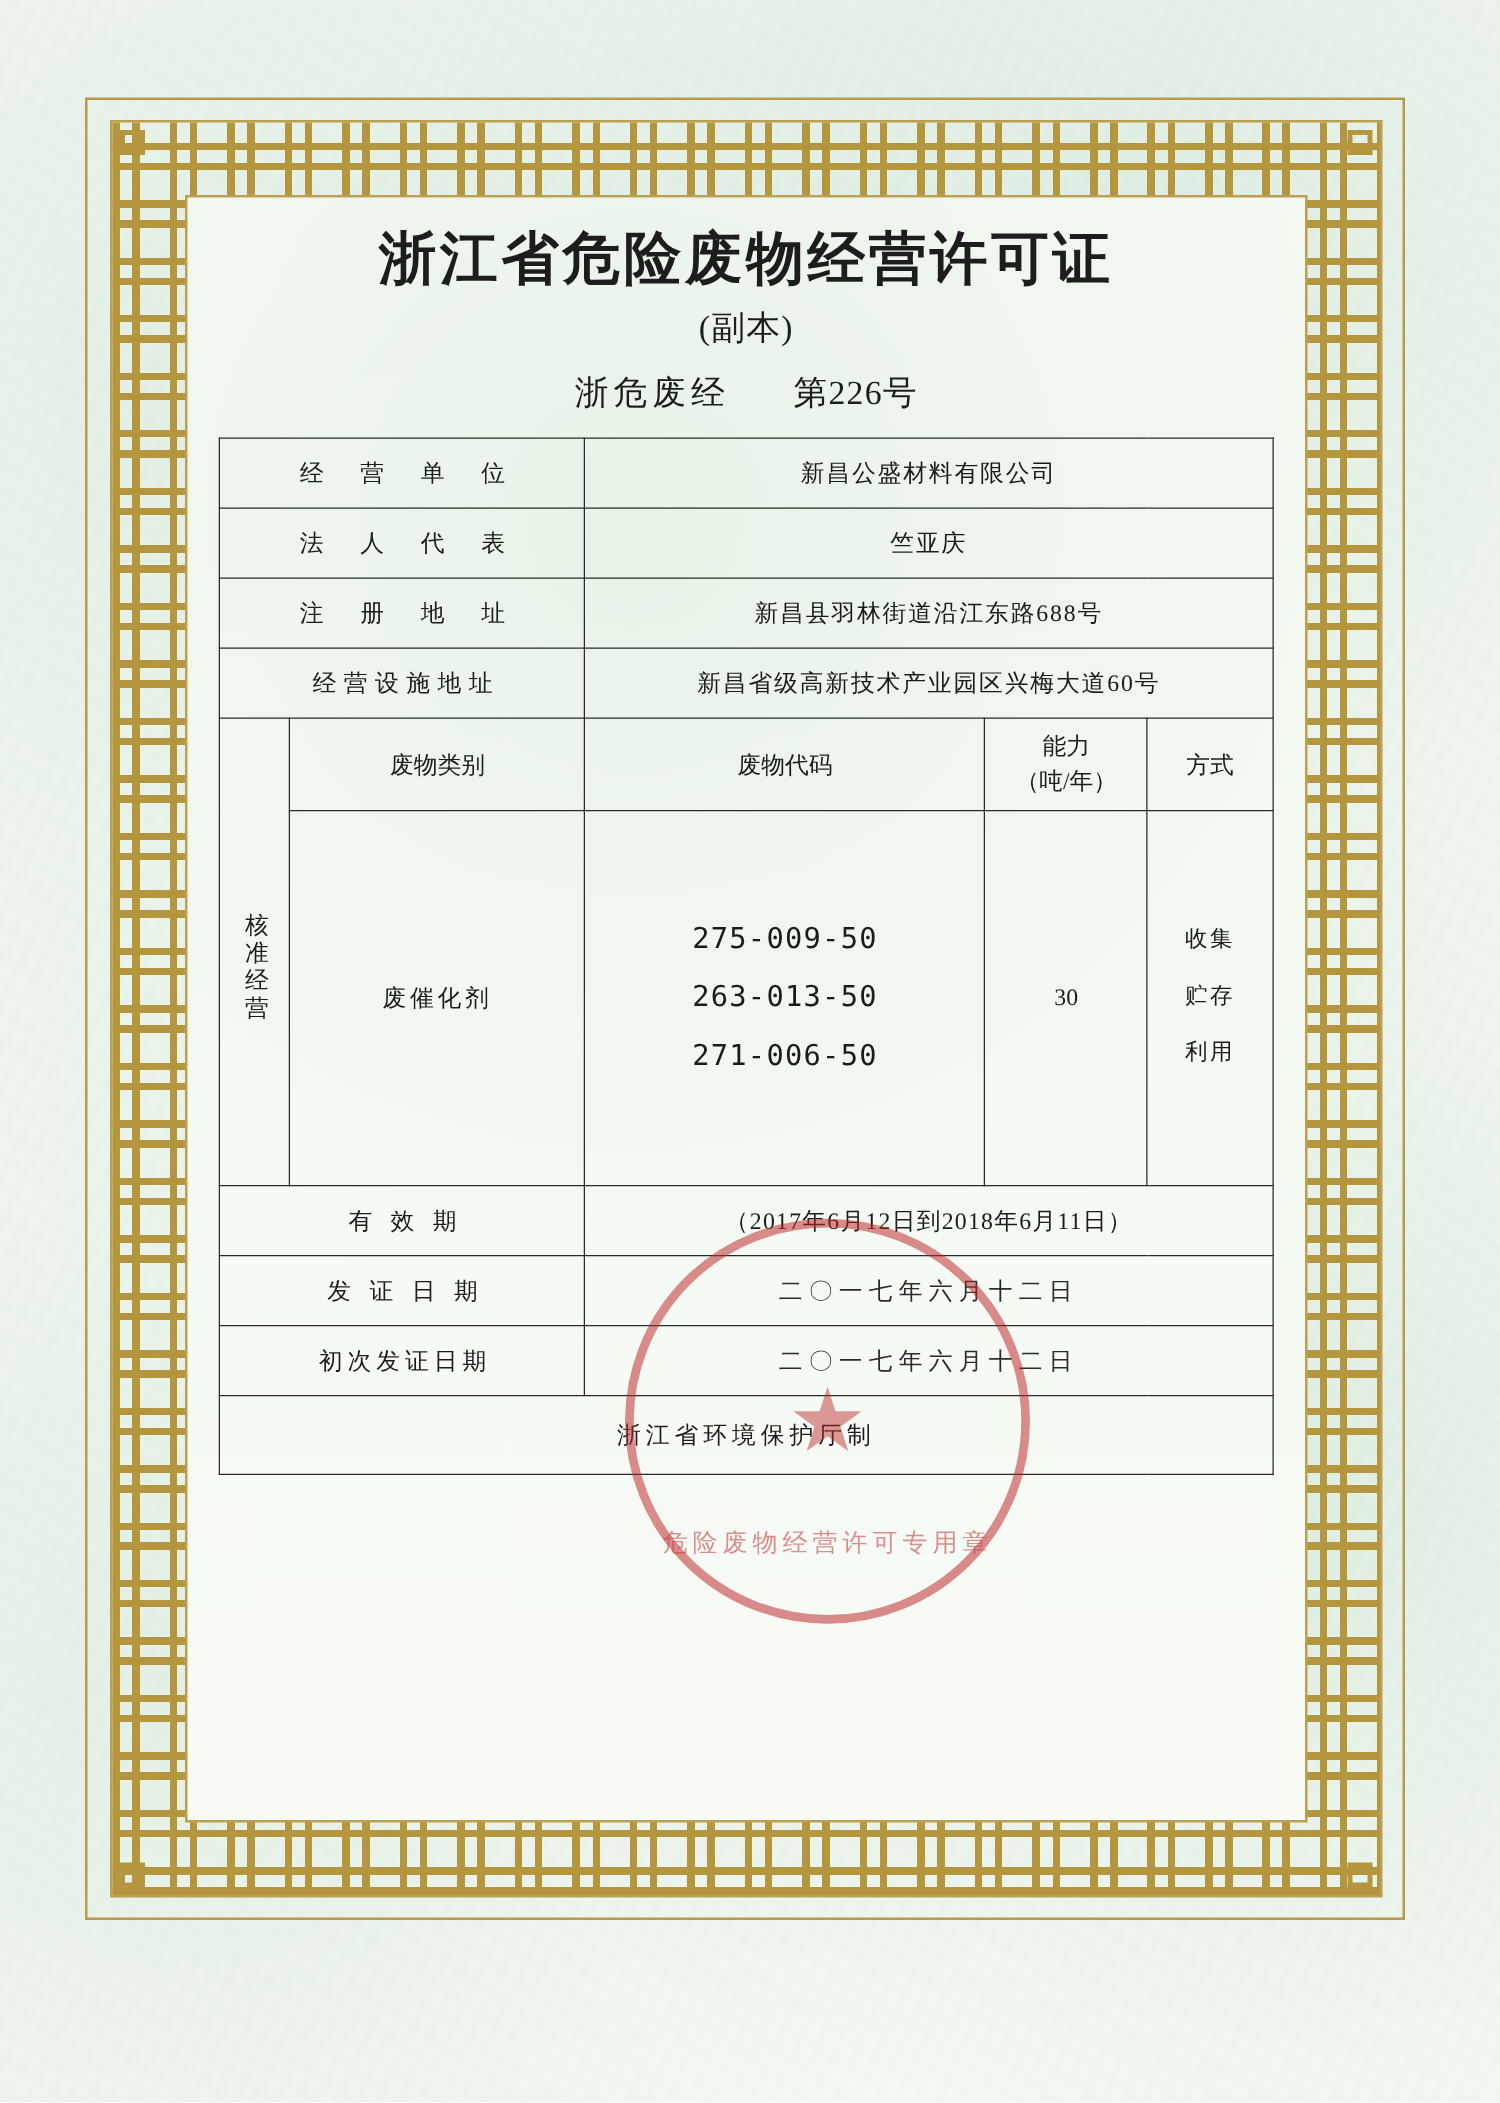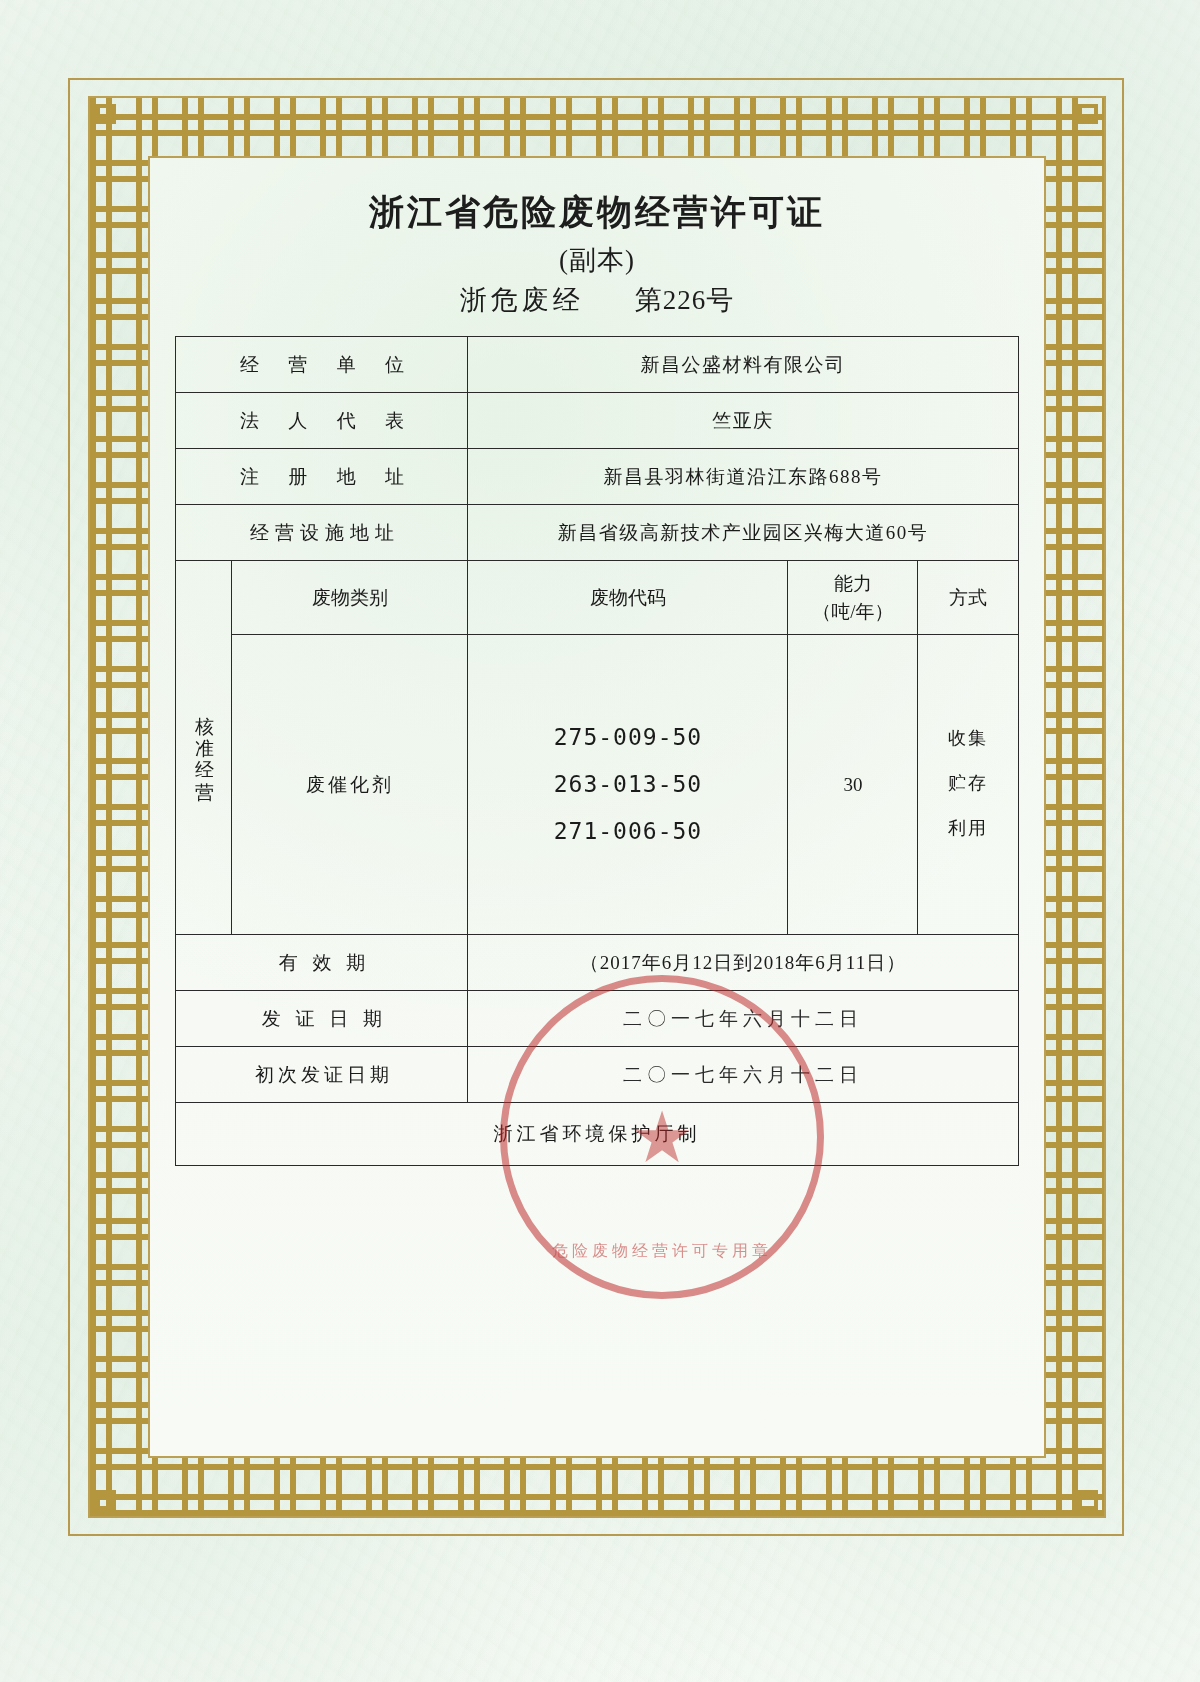--- a/index.html
+++ b/index.html
@@ -103,40 +103,40 @@
   .doc {
     position: absolute;
     left: 160px;
     top: 168px;
     width: 874px;
     height: 1278px;
   }
 
   .title {
     text-align: center;
-    font-size: 35px;
+    font-size: 46px;
     font-weight: bold;
     letter-spacing: 3px;
     color: #1d1d1d;
-    margin-top: 21px;
+    margin-top: 8px;
     font-family: Liberation Serif, serif;
   }
   .subtitle {
     text-align: center;
     font-size: 27px;
     color: #1d1d1d;
     margin-top: 6px;
     letter-spacing: 1px;
   }
   .serial-row {
     display: flex;
     justify-content: center;
     align-items: baseline;
     gap: 51px;
-    margin-top: 4px;
+    margin-top: 16px;
     font-size: 27px;
     color: #1d1d1d;
     letter-spacing: 4px;
   }
   .serial-no {
     letter-spacing: 1px;
   }
 
   
   table.cert {
@@ -249,23 +249,23 @@
     top: 26px;
     transform: translateX(-50%);
     font-size: 25px;
     color: rgba(188, 38, 38, 0.62);
     letter-spacing: 7px;
     white-space: nowrap;
   }
   .seal-bottom-text {
     position: absolute;
     left: 50%;
-    bottom: 30px;
+    bottom: 44px;
     transform: translateX(-50%);
-    font-size: 16px;
+    font-size: 20px;
     color: rgba(188, 38, 38, 0.6);
     letter-spacing: 4px;
     white-space: nowrap;
   }
 
   
   .watermark {
     position: absolute;
     border-radius: 50%;
     background: radial-gradient(circle, rgba(196,222,199,0.55) 0%, rgba(196,222,199,0.12) 55%, rgba(196,222,199,0) 72%);

